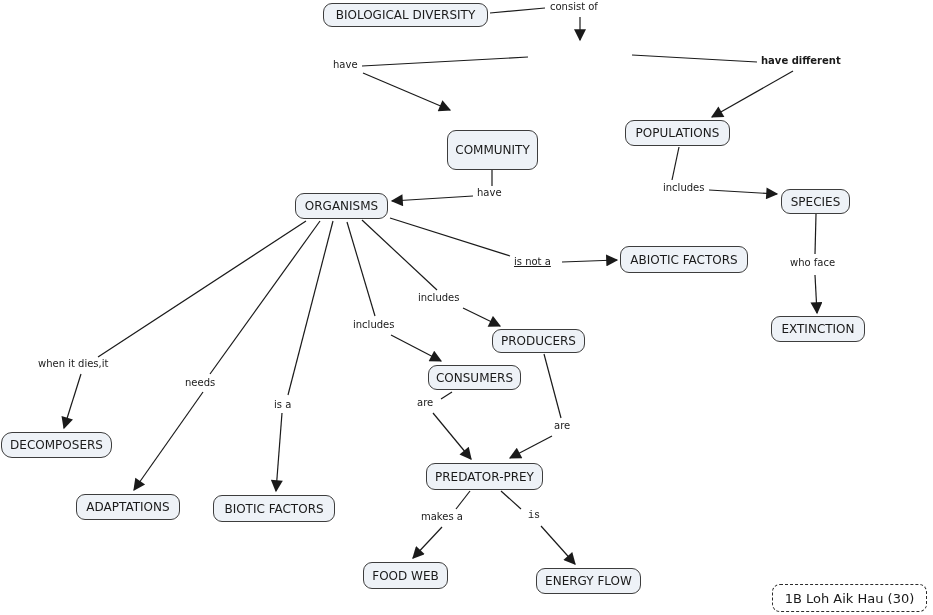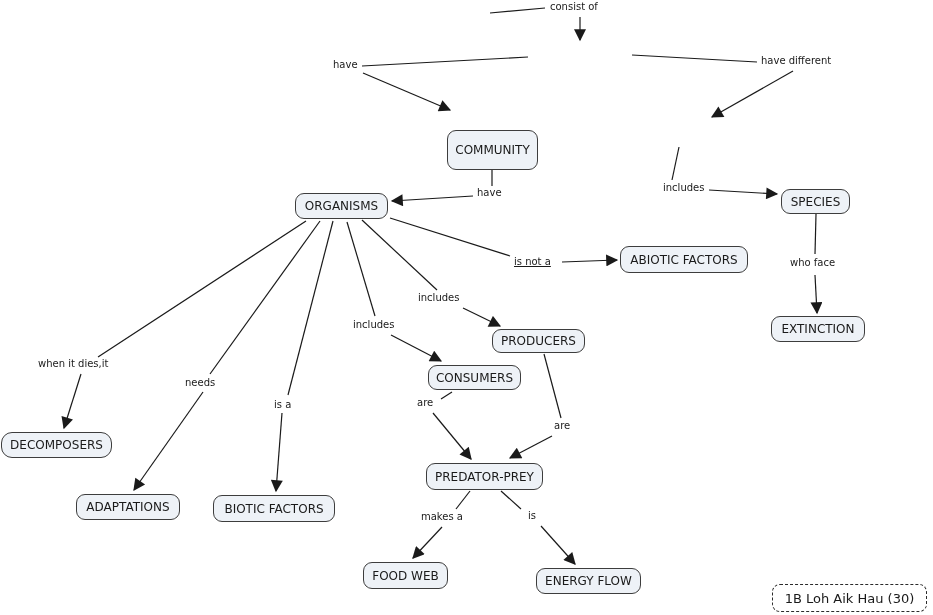--- a/index.html
+++ b/index.html
@@ -80,46 +80,48 @@
       <line x1="452" y1="392" x2="441" y2="399" stroke="#1a1a1a" stroke-width="1.2"></line>
       <line x1="433" y1="413" x2="471" y2="459" stroke="#1a1a1a" stroke-width="1.2" marker-end="url(#arrowhead)"></line>
       <line x1="544" y1="354" x2="561" y2="418" stroke="#1a1a1a" stroke-width="1.2"></line>
       <line x1="552" y1="436" x2="510" y2="458" stroke="#1a1a1a" stroke-width="1.2" marker-end="url(#arrowhead)"></line>
       <line x1="470" y1="491" x2="456" y2="509" stroke="#1a1a1a" stroke-width="1.2"></line>
       <line x1="442" y1="527" x2="413" y2="558" stroke="#1a1a1a" stroke-width="1.2" marker-end="url(#arrowhead)"></line>
       <line x1="501" y1="491" x2="521" y2="509" stroke="#1a1a1a" stroke-width="1.2"></line>
       <line x1="541" y1="526" x2="575" y2="564" stroke="#1a1a1a" stroke-width="1.2" marker-end="url(#arrowhead)"></line>
     </svg>
 
+  <div class="node" style="left: 323px; top: 3px; width: 165px; height: 24px;">BIOLOGICAL DIVERSITY</div>
   <div class="node" style="left: 447px; top: 130px; width: 91px; height: 40px;">COMMUNITY</div>
+  <div class="node" style="left: 625px; top: 120px; width: 105px; height: 26px;">POPULATIONS</div>
   <div class="node" style="left: 295px; top: 193px; width: 93px; height: 26px;">ORGANISMS</div>
   <div class="node" style="left: 781px; top: 189px; width: 69px; height: 25px;">SPECIES</div>
   <div class="node" style="left: 620px; top: 246px; width: 128px; height: 27px;">ABIOTIC FACTORS</div>
   <div class="node" style="left: 771px; top: 316px; width: 94px; height: 26px;">EXTINCTION</div>
   <div class="node" style="left: 1px; top: 432px; width: 111px; height: 26px; border-radius: 11px;">DECOMPOSERS</div>
   <div class="node" style="left: 76px; top: 494px; width: 104px; height: 26px;">ADAPTATIONS</div>
   <div class="node" style="left: 213px; top: 495px; width: 122px; height: 27px;">BIOTIC FACTORS</div>
   <div class="node" style="left: 428px; top: 365px; width: 93px; height: 25px;">CONSUMERS</div>
   <div class="node" style="left: 492px; top: 329px; width: 93px; height: 24px;">PRODUCERS</div>
   <div class="node" style="left: 426px; top: 463px; width: 117px; height: 27px;">PREDATOR-PREY</div>
   <div class="node" style="left: 363px; top: 562px; width: 85px; height: 27px;">FOOD WEB</div>
   <div class="node" style="left: 536px; top: 568px; width: 105px; height: 26px;">ENERGY FLOW</div>
 
   <div class="edge-label" style="left: 549px; top: 1px;">consist of</div>
   <div class="edge-label" style="left: 332px; top: 59px;">have</div>
-  <div class="edge-label" style="left: 760px; top: 55px;">have different</div>
+  <div class="edge-label" style="left: 760px; top: 55px; font-weight: bold;">have different</div>
   <div class="edge-label" style="left: 476px; top: 187px;">have</div>
   <div class="edge-label" style="left: 662px; top: 182px;">includes</div>
   <div class="edge-label" style="left: 513px; top: 256px; text-decoration: underline;">is not a</div>
   <div class="edge-label" style="left: 789px; top: 257px;">who face</div>
   <div class="edge-label" style="left: 417px; top: 292px;">includes</div>
   <div class="edge-label" style="left: 352px; top: 319px;">includes</div>
   <div class="edge-label" style="left: 37px; top: 358px;">when it dies,it</div>
   <div class="edge-label" style="left: 184px; top: 377px;">needs</div>
   <div class="edge-label" style="left: 273px; top: 399px;">is a</div>
   <div class="edge-label" style="left: 416px; top: 397px;">are</div>
   <div class="edge-label" style="left: 553px; top: 420px;">are</div>
   <div class="edge-label" style="left: 420px; top: 511px;">makes a</div>
-  <div class="edge-label" style="left: 527px; top: 510px;">is</div>
+  <div class="edge-label" style="left: 527px; top: 510px; font-family: Liberation Mono, monospace;">is</div>
 
   <div class="signature" style="left: 772px; top: 584px; width: 155px; height: 28px;">1B Loh Aik Hau (30)</div>
 
 </div>
 
 </body></html>

